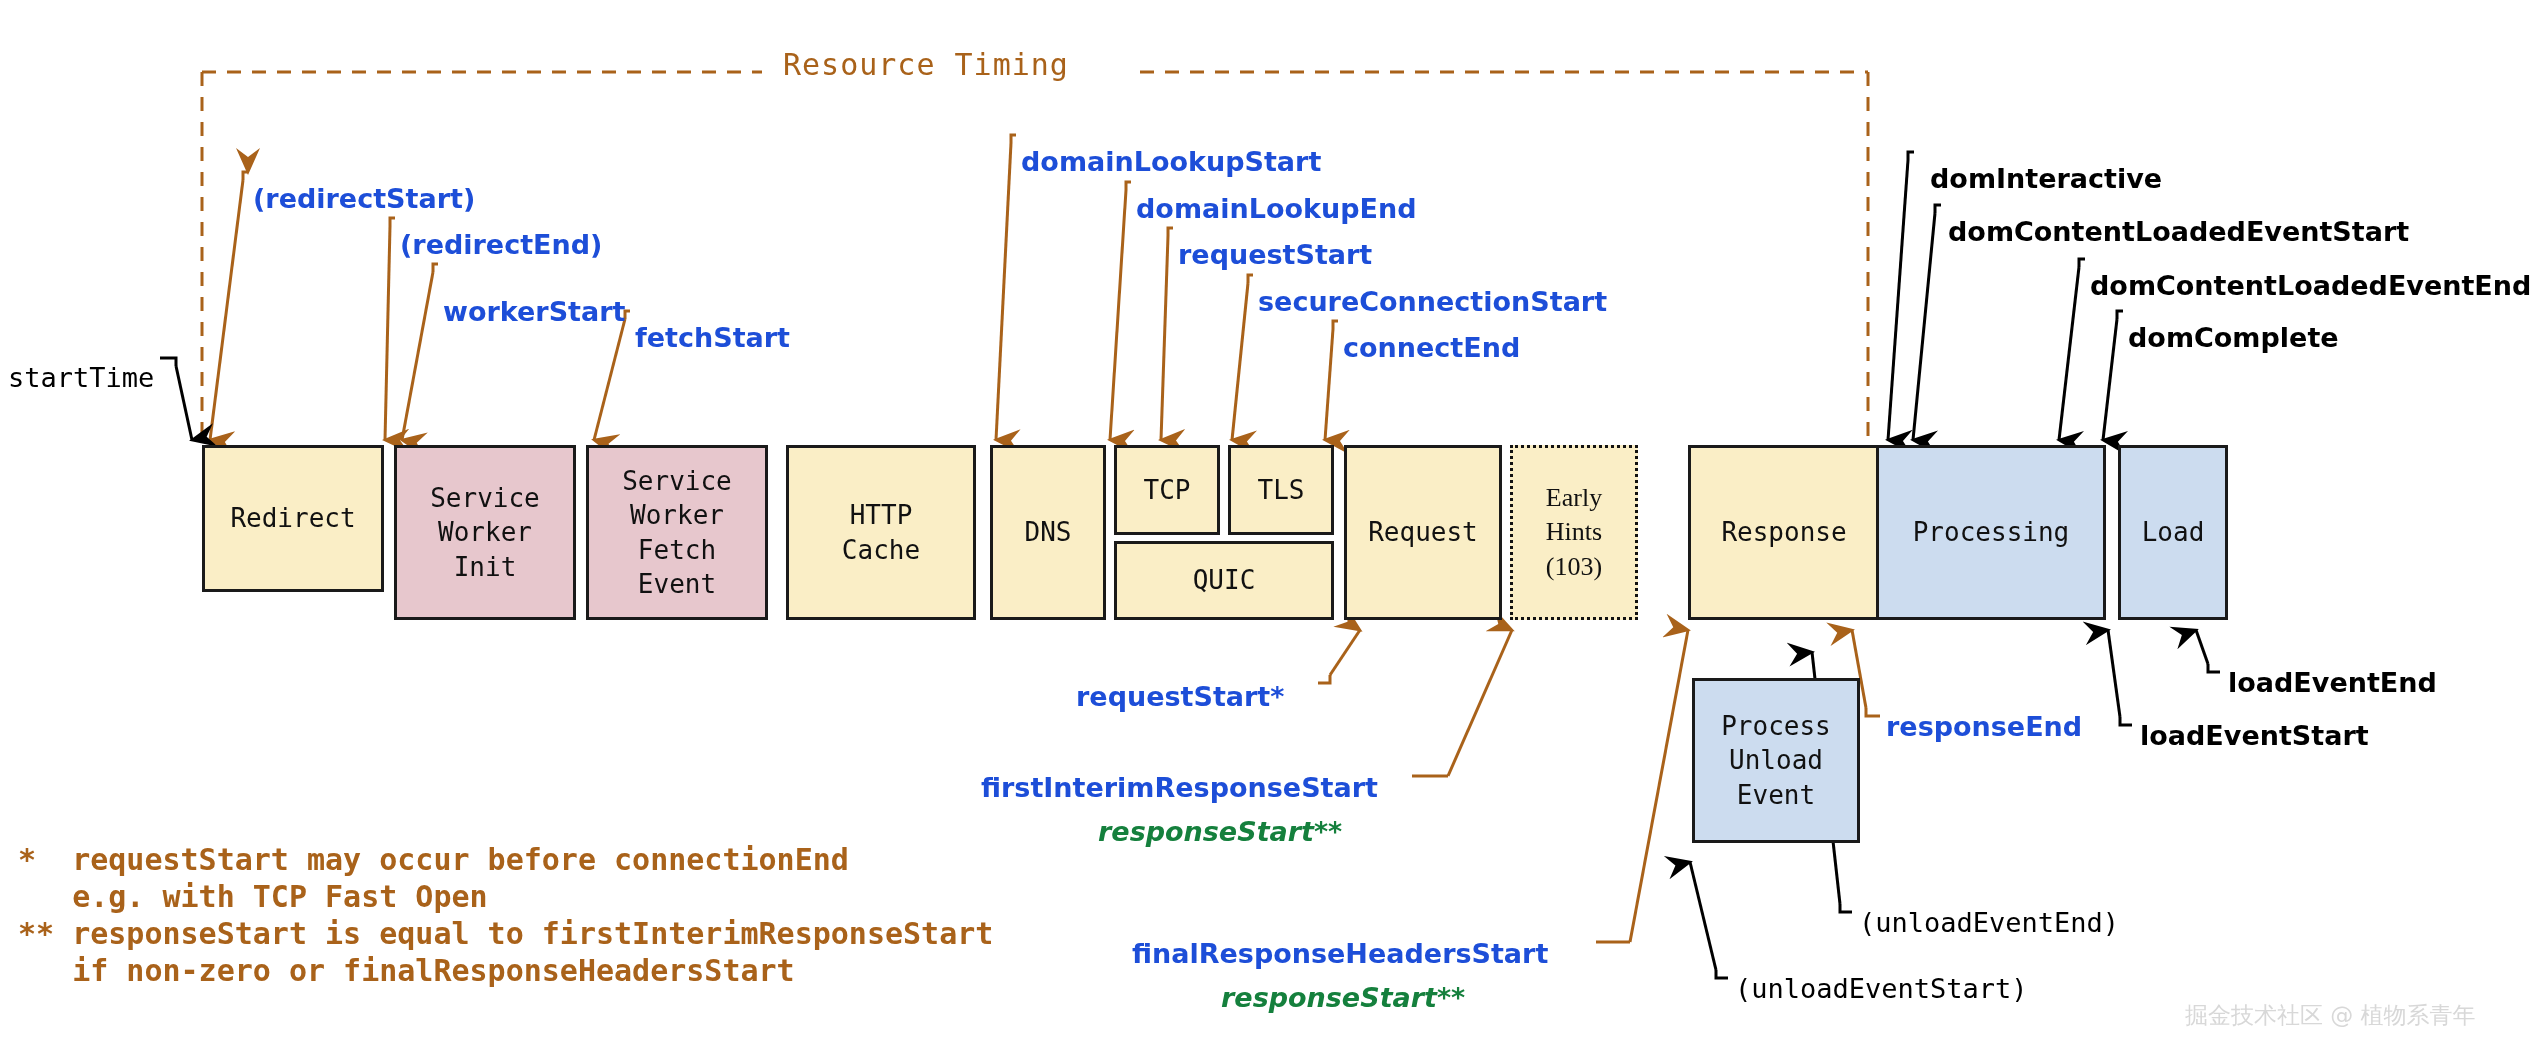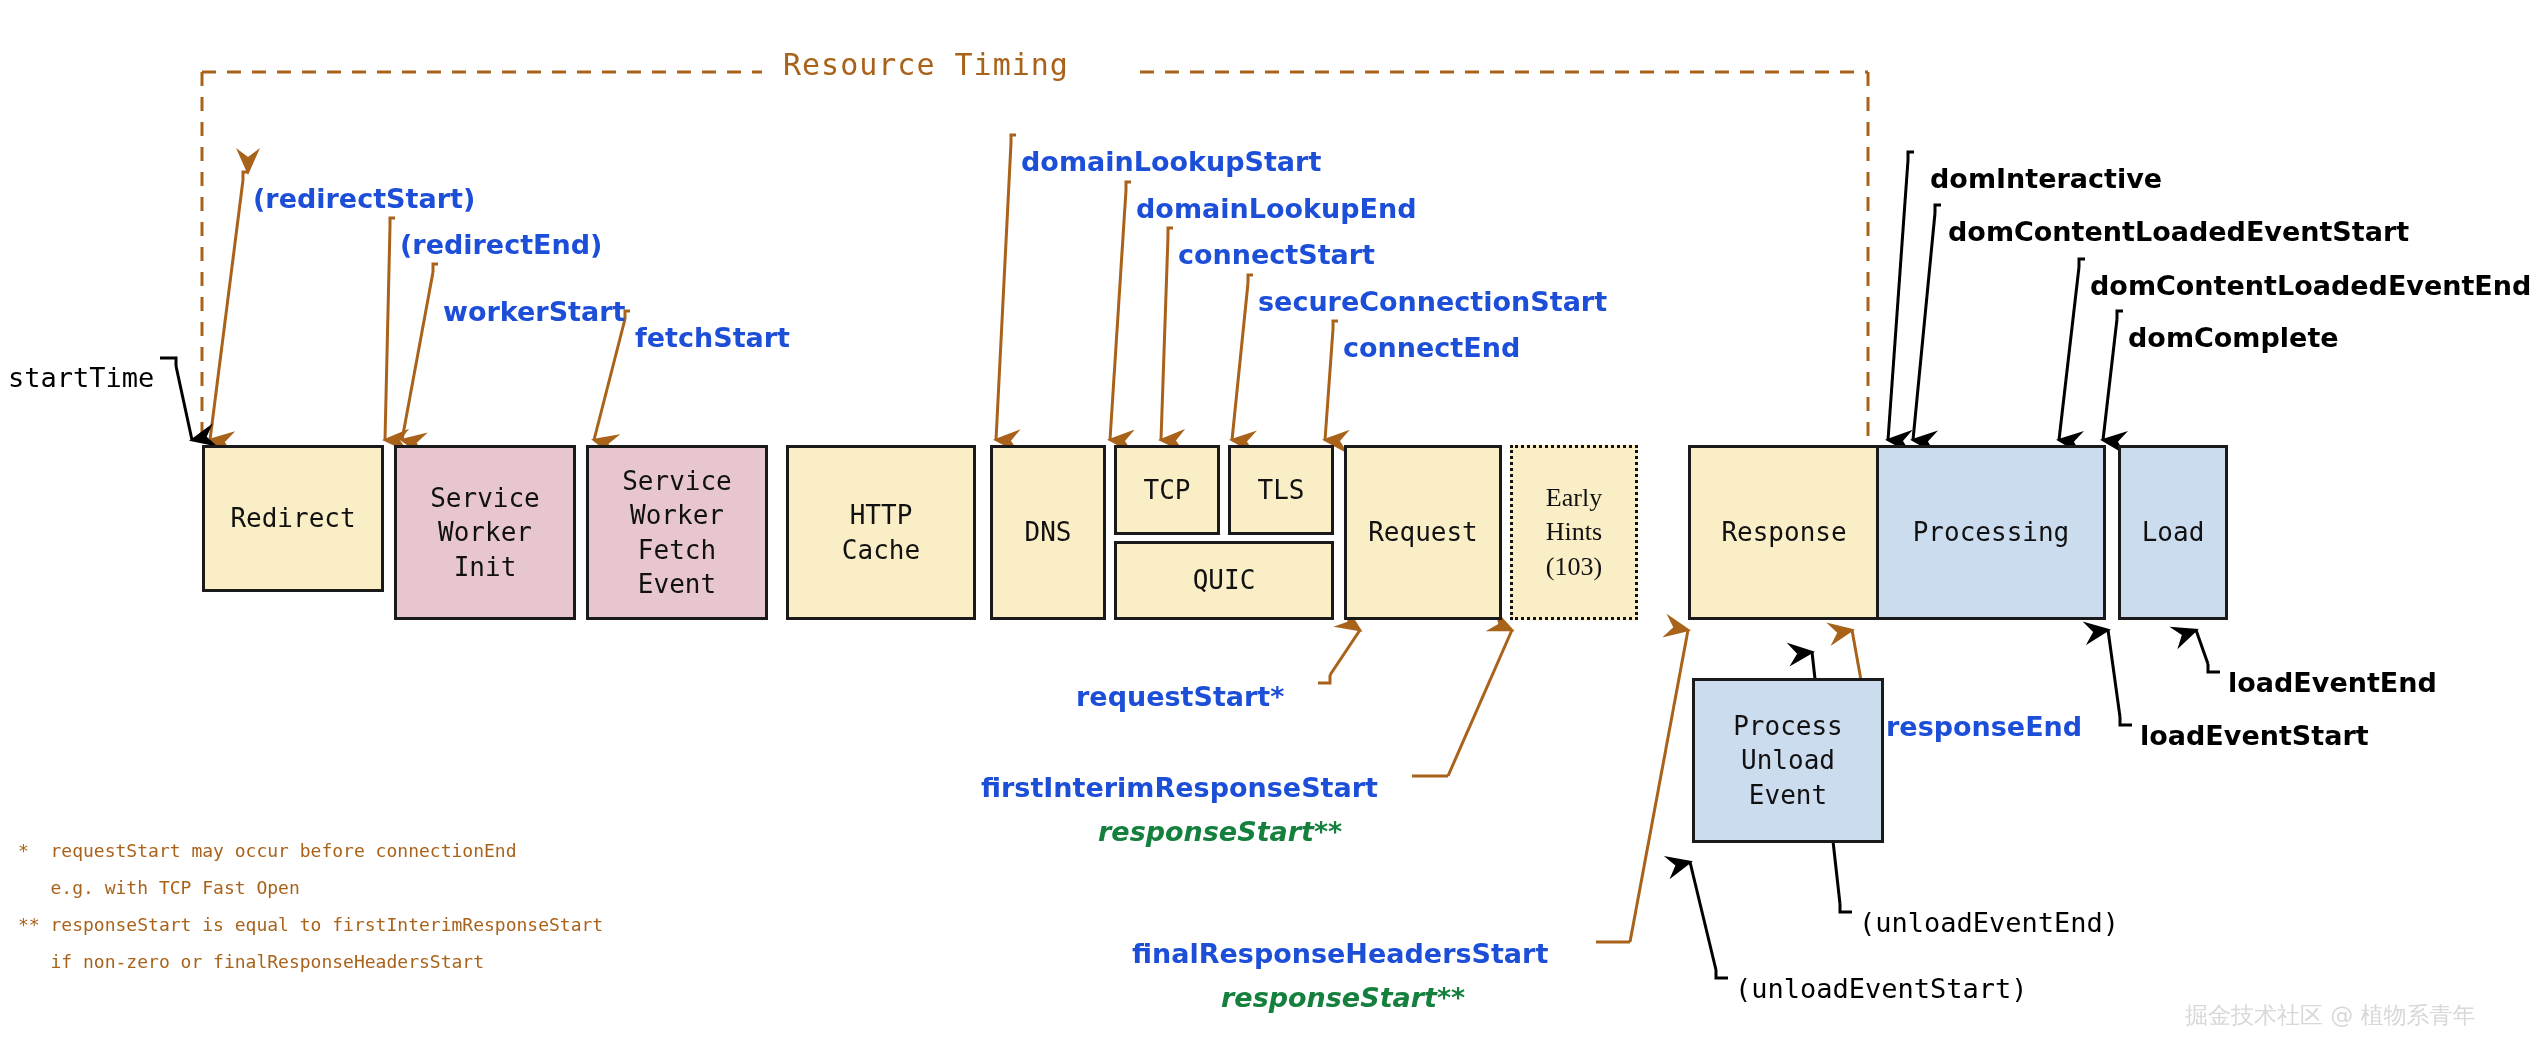--- a/index.html
+++ b/index.html
@@ -54,23 +54,24 @@
   }
   .title {
     color: #a9621a;
     font-family: "DejaVu Sans Mono", monospace;
     font-size: 30px;
     letter-spacing: 1px;
   }
   .note {
     color: #a9621a;
     font-family: "DejaVu Sans Mono", monospace;
-    font-size: 18px;
+    font-size: 30px;
     line-height: 1.45;
     white-space: pre;
+    font-weight: bold;
   }
   
   .box {
     position: absolute;
     border: 3px solid #1a1a1a;
     box-sizing: border-box;
     display: flex;
     align-items: center;
     justify-content: center;
     text-align: center;
@@ -202,31 +203,31 @@
   <div class="box cream" style="left:1114px; top:445px; width:106px; height:90px;">TCP</div>
   <div class="box cream" style="left:1228px; top:445px; width:106px; height:90px;">TLS</div>
   <div class="box cream" style="left:1114px; top:541px; width:220px; height:79px;">QUIC</div>
   <div class="box cream" style="left:1344px; top:445px; width:158px; height:175px;">Request</div>
   <div class="box dotted" style="left:1510px; top:445px; width:128px; height:175px;font-family:Liberation Serif, serif;">Early
 Hints
 (103)</div>
   <div class="box cream" style="left:1672px; top:445px; width:192px; height:175px;margin-left:16px;">Response</div>
   <div class="box blue" style="left:1876px; top:445px; width:230px; height:175px;">Processing</div>
   <div class="box blue" style="left:2118px; top:445px; width:110px; height:175px;">Load</div>
-  <div class="box blue" style="left:1692px; top:678px; width:192px; height:165px;">Process
+  <div class="box blue" style="left:1692px; top:678px; width:168px; height:165px;">Process
 Unload
 Event</div>
 
   <div class="lbl brown" style="left:253px;  top:185px;">(redirectStart)</div>
   <div class="lbl brown" style="left:400px;  top:231px;">(redirectEnd)</div>
   <div class="lbl brown" style="left:443px;  top:277px;margin-top:21px;">workerStart</div>
   <div class="lbl brown" style="left:635px;  top:324px;">fetchStart</div>
   <div class="lbl brown" style="left:1021px; top:148px;">domainLookupStart</div>
   <div class="lbl brown" style="left:1136px; top:195px;">domainLookupEnd</div>
-  <div class="lbl brown" style="left:1178px; top:241px;">connectStart</div>
+  <div class="lbl brown" style="left:1178px; top:241px;">requestStart</div>
   <div class="lbl brown" style="left:1258px; top:288px;">secureConnectionStart</div>
   <div class="lbl brown" style="left:1343px; top:334px;">connectEnd</div>
 
   <div class="lbl brown" style="left:1076px; top:683px;">requestStart*</div>
   <div class="lbl brown" style="left:981px;  top:774px;">firstInterimResponseStart</div>
   <div class="lbl brown-ital" style="left:1098px; top:818px;">responseStart**</div>
   <div class="lbl brown" style="left:1132px; top:940px;">finalResponseHeadersStart</div>
   <div class="lbl brown-ital" style="left:1221px; top:984px;">responseStart**</div>
   <div class="lbl brown" style="left:1886px; top:713px;">responseEnd</div>
 

